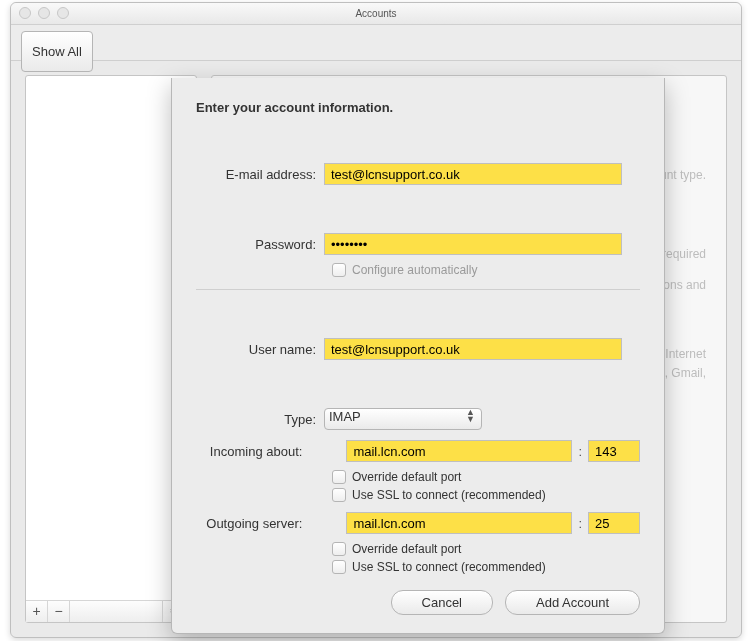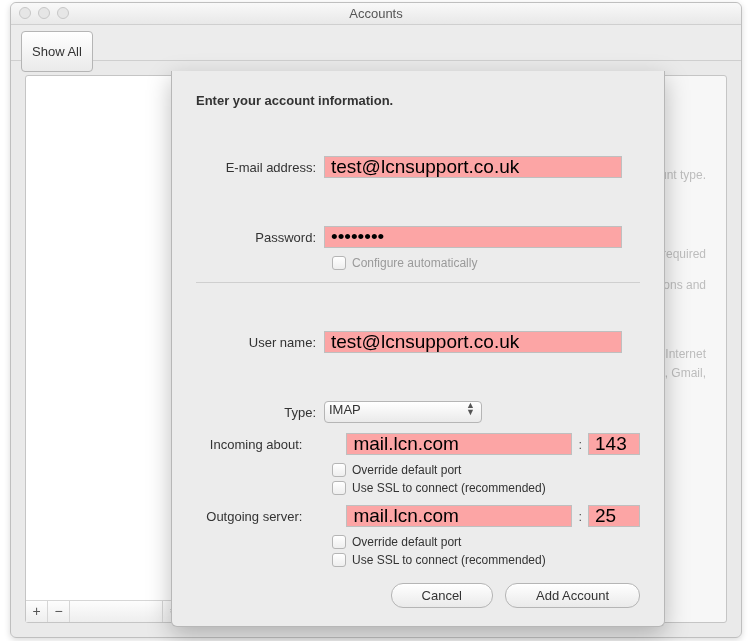--- a/index.html
+++ b/index.html
@@ -26,21 +26,21 @@
   }
   .titlebar {
     height: 22px;
     border-bottom: 1px solid #cfcfcf;
     background: linear-gradient(#f9f9f9, #e8e8e8);
     border-radius: 6px 6px 0 0;
     position: relative;
     text-align: center;
     line-height: 22px;
     color: #555;
-    font-size: 13px;
+    font-size: 10px;
   }
   .traffic-lights {
     position: absolute;
     left: 8px; top: 4px;
     display: flex; gap: 7px;
   }
   .tl {
     width: 12px; height: 12px;
     border-radius: 50%;
     background: #e6e6e6;
@@ -120,21 +120,21 @@
     left: 30px;
     color: #1a66d6;
     font-size: 12px;
     text-decoration: underline;
     cursor: pointer;
   }
   
   .sheet {
     position: absolute;
     left: 160px;
-    top: 68px;
+    top: 75px;
     width: 494px;
     background: #ececec;
     border: 1px solid #b7b7b7;
     border-top: none;
     border-radius: 0 0 6px 6px;
     box-shadow: 0 8px 24px rgba(0,0,0,0.25);
     padding: 22px 24px 18px 24px;
   }
   .sheet h3 {
     margin: 0 0 14px 0;
@@ -155,25 +155,25 @@
     font-size: 13px;
     color: #333;
   }
   .field {
     flex: 1;
     display: flex;
     align-items: center;
     gap: 6px;
   }
   input[type="text"], input[type="password"] {
-    font-size: 19px;
+    font-size: 13px;
     padding: 3px 6px;
     border: 1px solid #bfbfbf;
     border-radius: 0;
-    background: #fca5a5;
+    background: #fde047;
     height: 22px;
   }
   .wide { width: 298px; }
   .server { width: 226px; margin-left: 36px; }
   .port { width: 52px; text-align: left; }
   .colon { color: #555; }
   .select {
     width: 158px;
     height: 22px;
     background: linear-gradient(#ffffff, #eaeaea);

